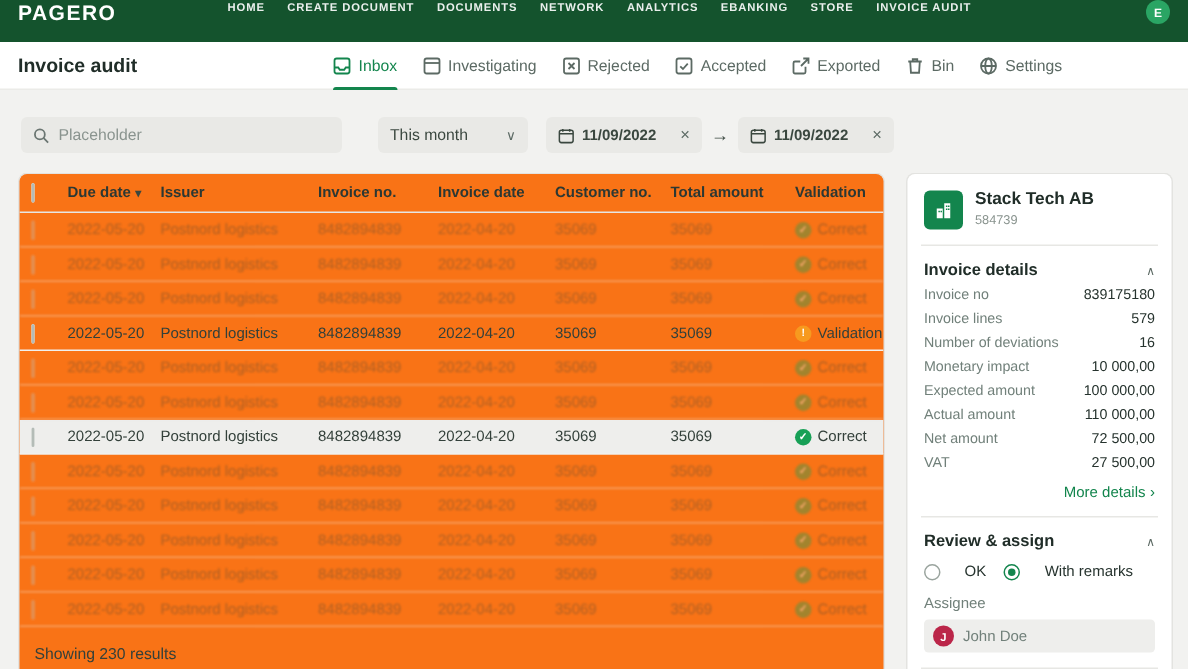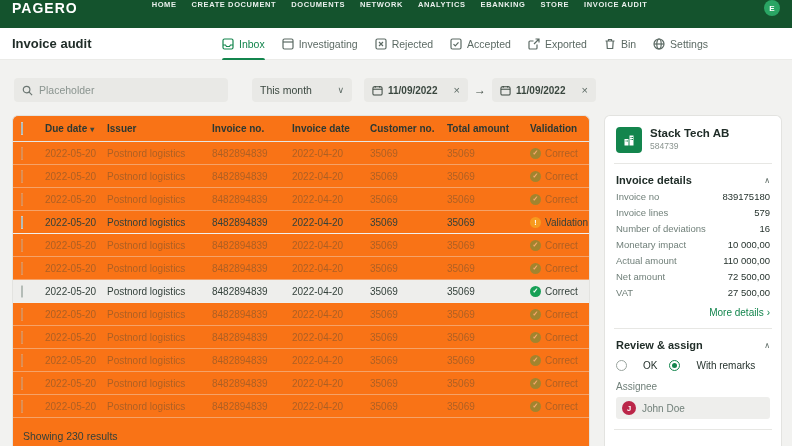--- a/index.html
+++ b/index.html
@@ -442,20 +442,24 @@
       </div>
       <div class="drow">
         <span class="l">Number of deviations</span>
         <span class="v">16</span>
       </div>
       <div class="drow">
         <span class="l">Monetary impact</span>
         <span class="v">10 000,00</span>
       </div>
       <div class="drow">
+        <span class="l">Expected amount</span>
+        <span class="v">100 000,00</span>
+      </div>
+      <div class="drow">
         <span class="l">Actual amount</span>
         <span class="v">110 000,00</span>
       </div>
       <div class="drow">
         <span class="l">Net amount</span>
         <span class="v">72 500,00</span>
       </div>
       <div class="drow">
         <span class="l">VAT</span>
         <span class="v">27 500,00</span>

